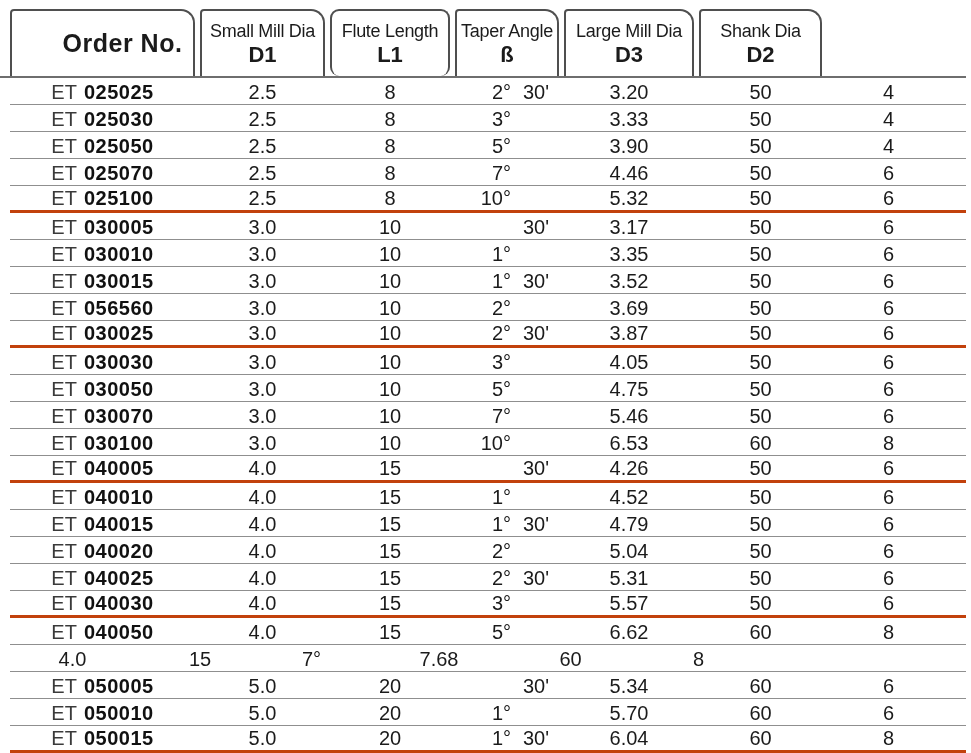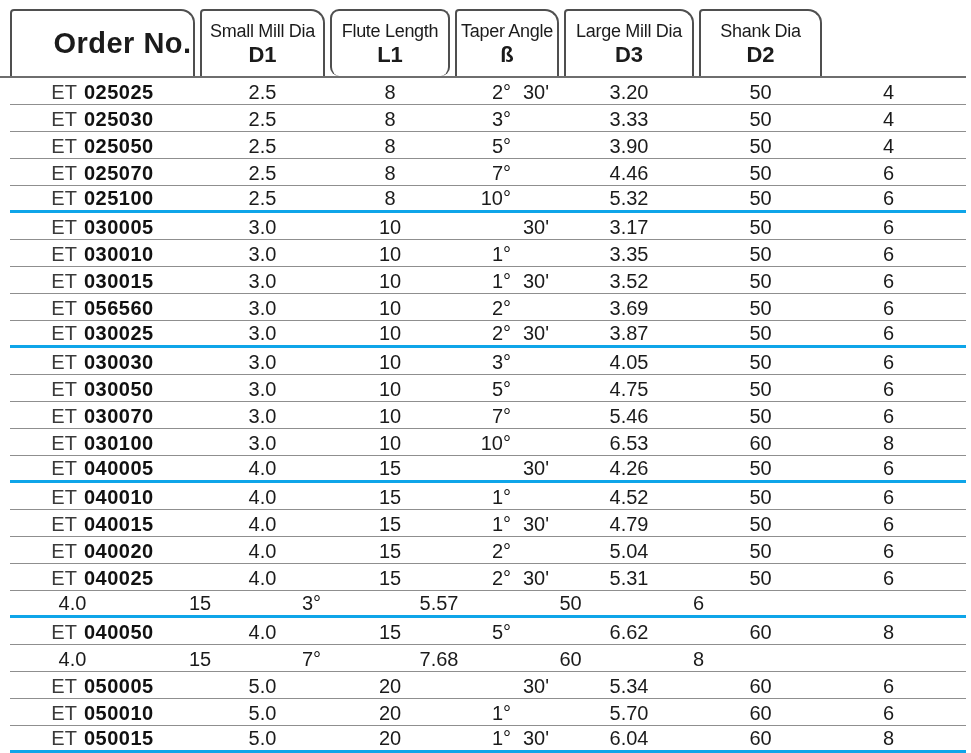--- a/index.html
+++ b/index.html
@@ -24,33 +24,33 @@
     box-sizing:border-box;
     border:2px solid #4f4f4f;
     border-bottom:none;
     border-radius:4px 14px 0 0;
     display:flex; flex-direction:column;
     justify-content:center; align-items:center;
     background:#ffffff;
   }
   .hbox .label { font-size:18px; line-height:21px; letter-spacing:-0.3px; }
   .hbox .symbol { font-size:22px; font-weight:bold; line-height:25px; }
-  .order-head { font-size:29px; font-weight:bold; letter-spacing:0.5px;margin-left:40px; }
+  .order-head { font-size:25px; font-weight:bold; letter-spacing:0.5px;margin-left:40px; }
   
   .w0{width:185px;} .w1{width:125px;} .w2{width:120px;border-radius:9px;}
   .w3{width:104px;} .w4{width:130px;} .w5{width:123px;} .w6{width:123px;}
   
   .row {
     display:flex; gap:5px;
     box-sizing:border-box;
     margin-left:10px; width:956px; height:27px;
     align-items:flex-end;
     border-bottom:1px solid #8f8f8f;
   }
-  .row.group-end { border-bottom:3px solid #0ea5e9; }
+  .row.group-end { border-bottom:3px solid #c2410c; }
   .c { text-align:center; font-size:20px; white-space:nowrap; }
   .order-cell .prefix { color:#3a3a3a; margin-right:7px; }
   .order-cell .code { font-weight:bold; color:#111111; letter-spacing:0.5px; }
   .taper-cell { display:flex; align-items:baseline; }
   .taper-cell .deg { display:inline-block; width:56px; text-align:right; }
   .taper-cell .min { flex:1; text-align:left; padding-left:12px; }
 </style>
 </head>
 <body>
 
@@ -343,20 +343,23 @@
       <div class="c w2">15</div>
       <div class="c w3 taper-cell">
         <span class="deg">2°</span>
         <span class="min">30'</span>
       </div>
       <div class="c w4">5.31</div>
       <div class="c w5">50</div>
       <div class="c w6">6</div>
     </div>
       <div class="row group-end">
+      <div class="c w0 order-cell">
+        <span class="prefix">ET</span><span class="code">040030</span>
+      </div>
       <div class="c w1">4.0</div>
       <div class="c w2">15</div>
       <div class="c w3 taper-cell">
         <span class="deg">3°</span>
         <span class="min"></span>
       </div>
       <div class="c w4">5.57</div>
       <div class="c w5">50</div>
       <div class="c w6">6</div>
     </div>

